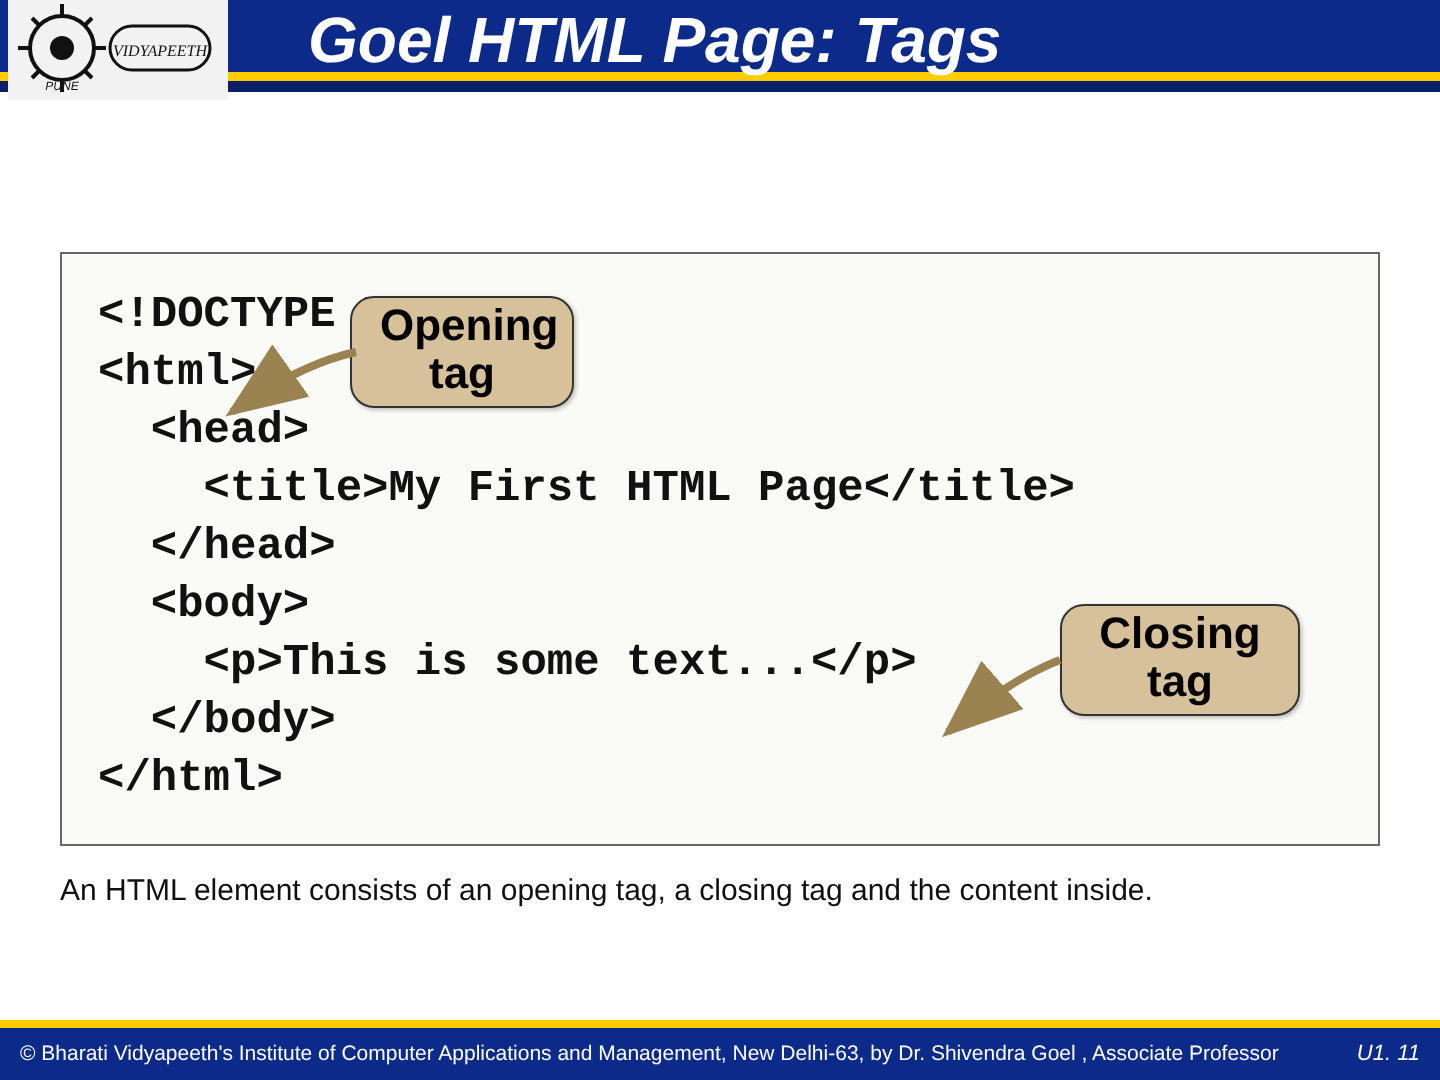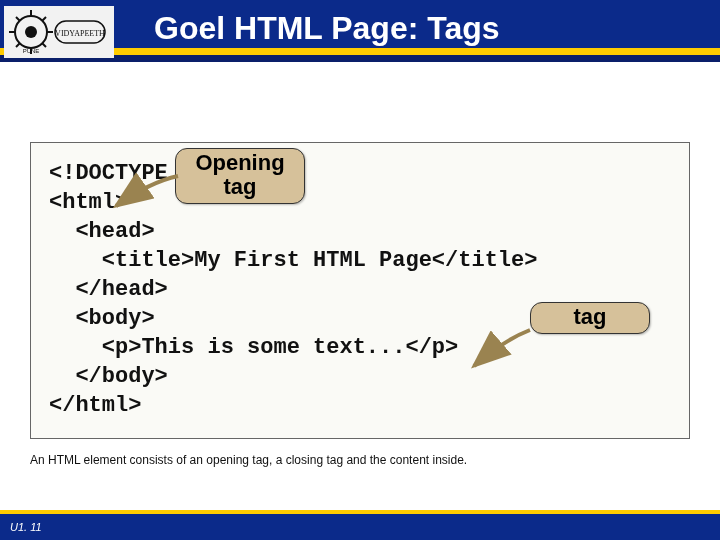--- a/index.html
+++ b/index.html
@@ -6,25 +6,26 @@
   body {
     width: 720px;
     height: 540px;
     background: #fff;
     font-family: Arial, sans-serif;
     position: relative;
     overflow: hidden;
   }
   .header {
     width: 100%;
-    height: 62px;
+    height: 46px;
     background: linear-gradient(to bottom, #0b2a8a 0%, #0b2a8a 78%, #ffcc00 78%, #ffcc00 88%, #0a1f6a 88%, #0a1f6a 100%);
     position: relative;
     display: flex;
     align-items: center;
+    font-style: italic;
   }
   .logo {
     width: 110px;
     height: 52px;
     background: #f2f2f2;
     margin-left: 4px;
     margin-top: 2px;
     display: flex;
     align-items: center;
     justify-content: center;
@@ -61,28 +62,28 @@
     border-radius: 12px;
     font-family: Arial, sans-serif;
     font-weight: bold;
     font-size: 22px;
     color: #000;
     text-align: center;
     padding: 2px 14px 4px 14px;
     line-height: 1.1;
     box-shadow: 1px 1px 2px rgba(0,0,0,.25);
   }
-  .callout-open { left: 175px; top: 148px; width: 130px; }
+  .callout-open { left: 175px; top: 148px; width: 112px; }
   .callout-close { left: 530px; top: 302px; width: 120px; }
   .arrow {
     position: absolute;
     pointer-events: none;
   }
   .caption {
-    font-size: 12px;
+    font-size: 15px;
     color: #111;
     margin: 14px 30px 0 30px;
     line-height: 1.25;
   }
   .footer {
     position: absolute;
     bottom: 0;
     left: 0;
     width: 100%;
     height: 30px;
@@ -149,29 +150,31 @@
 <svg class="arrow" style="left:110px; top:170px;" width="80" height="50">
   <defs>
       <marker id="ah1" markerWidth="10" markerHeight="8" refX="9" refY="4" orient="auto">
     <path d="M0,0 L10,4 L0,8 Z" fill="#9a8350"></path>
       </marker>
     </defs>
   <path d="M68,6 Q40,12 6,36" fill="none" stroke="#9a8350" stroke-width="4" marker-end="url(#ah1)"></path>
 </svg>
 
 <div class="callout callout-close">
+  <div>Closing</div>
   <div>tag</div>
 </div>
 
 <svg class="arrow" style="left:468px; top:326px;" width="70" height="50">
   <defs>
       <marker id="ah2" markerWidth="10" markerHeight="8" refX="9" refY="4" orient="auto">
     <path d="M0,0 L10,4 L0,8 Z" fill="#9a8350"></path>
       </marker>
     </defs>
   <path d="M62,4 Q36,14 6,40" fill="none" stroke="#9a8350" stroke-width="4" marker-end="url(#ah2)"></path>
 </svg>
 
 <div class="caption">An HTML element consists of an opening tag, a closing tag and the content inside.</div>
 
 <div class="footer">
+  <span class="footer-text">© Bharati Vidyapeeth's Institute of Computer Applications and Management, New Delhi-63, by Dr. Shivendra Goel , Associate Professor</span>
   <span class="footer-page">U1. 11</span>
 </div>
 
 </body></html>

